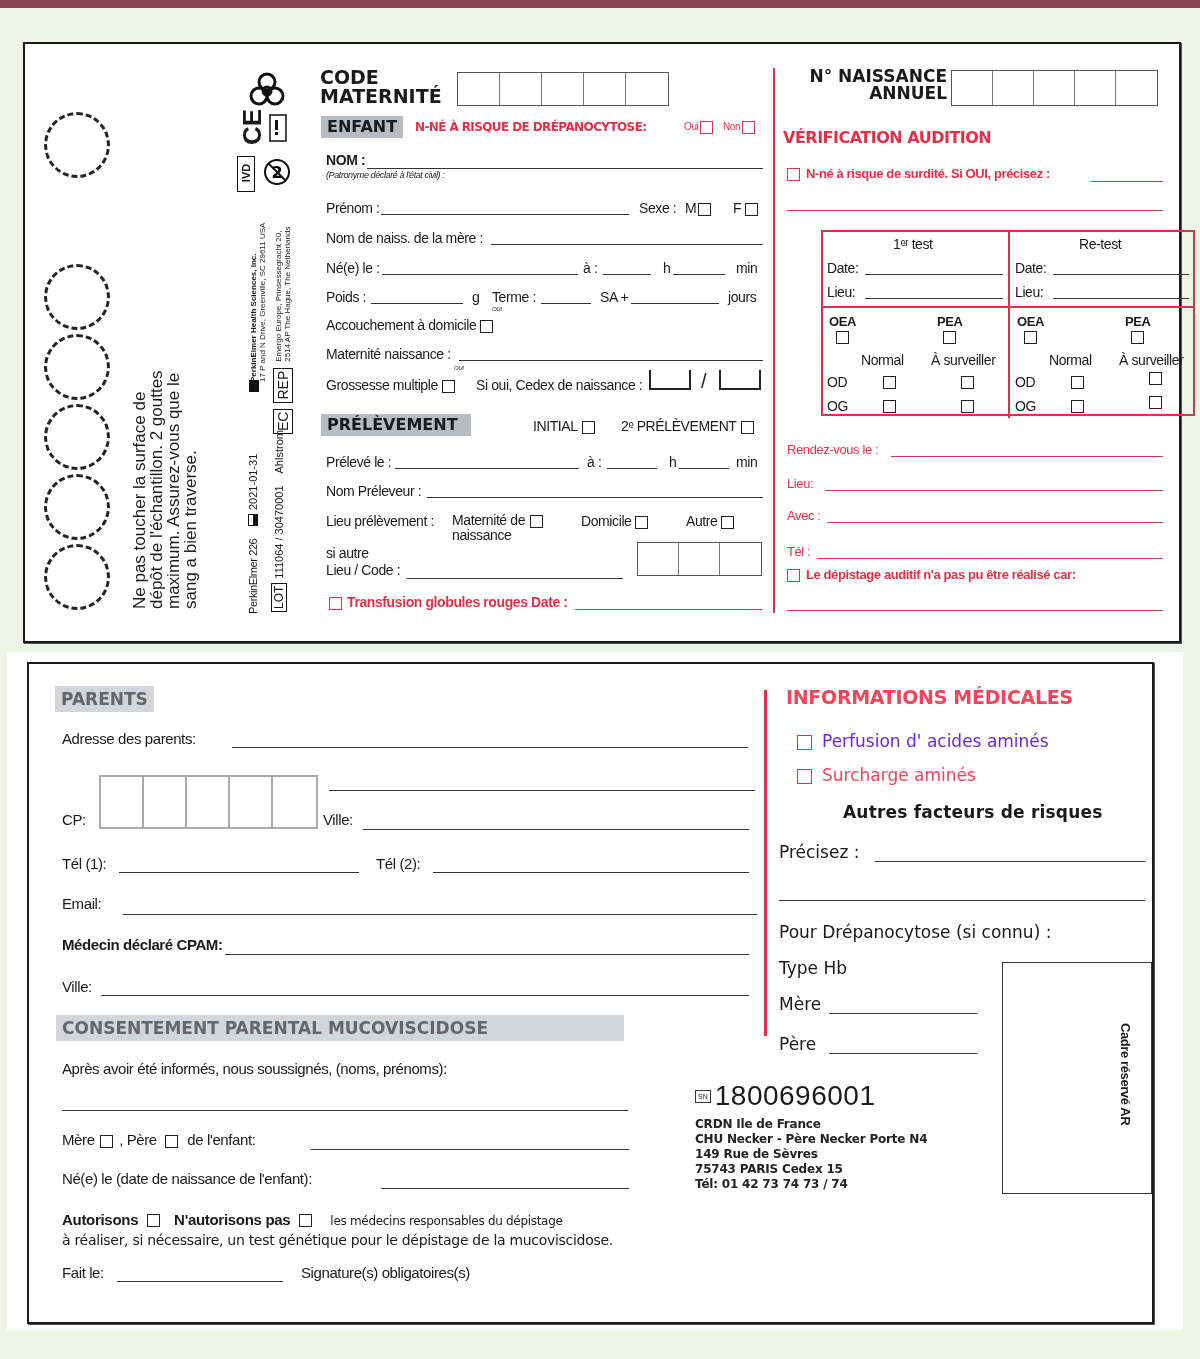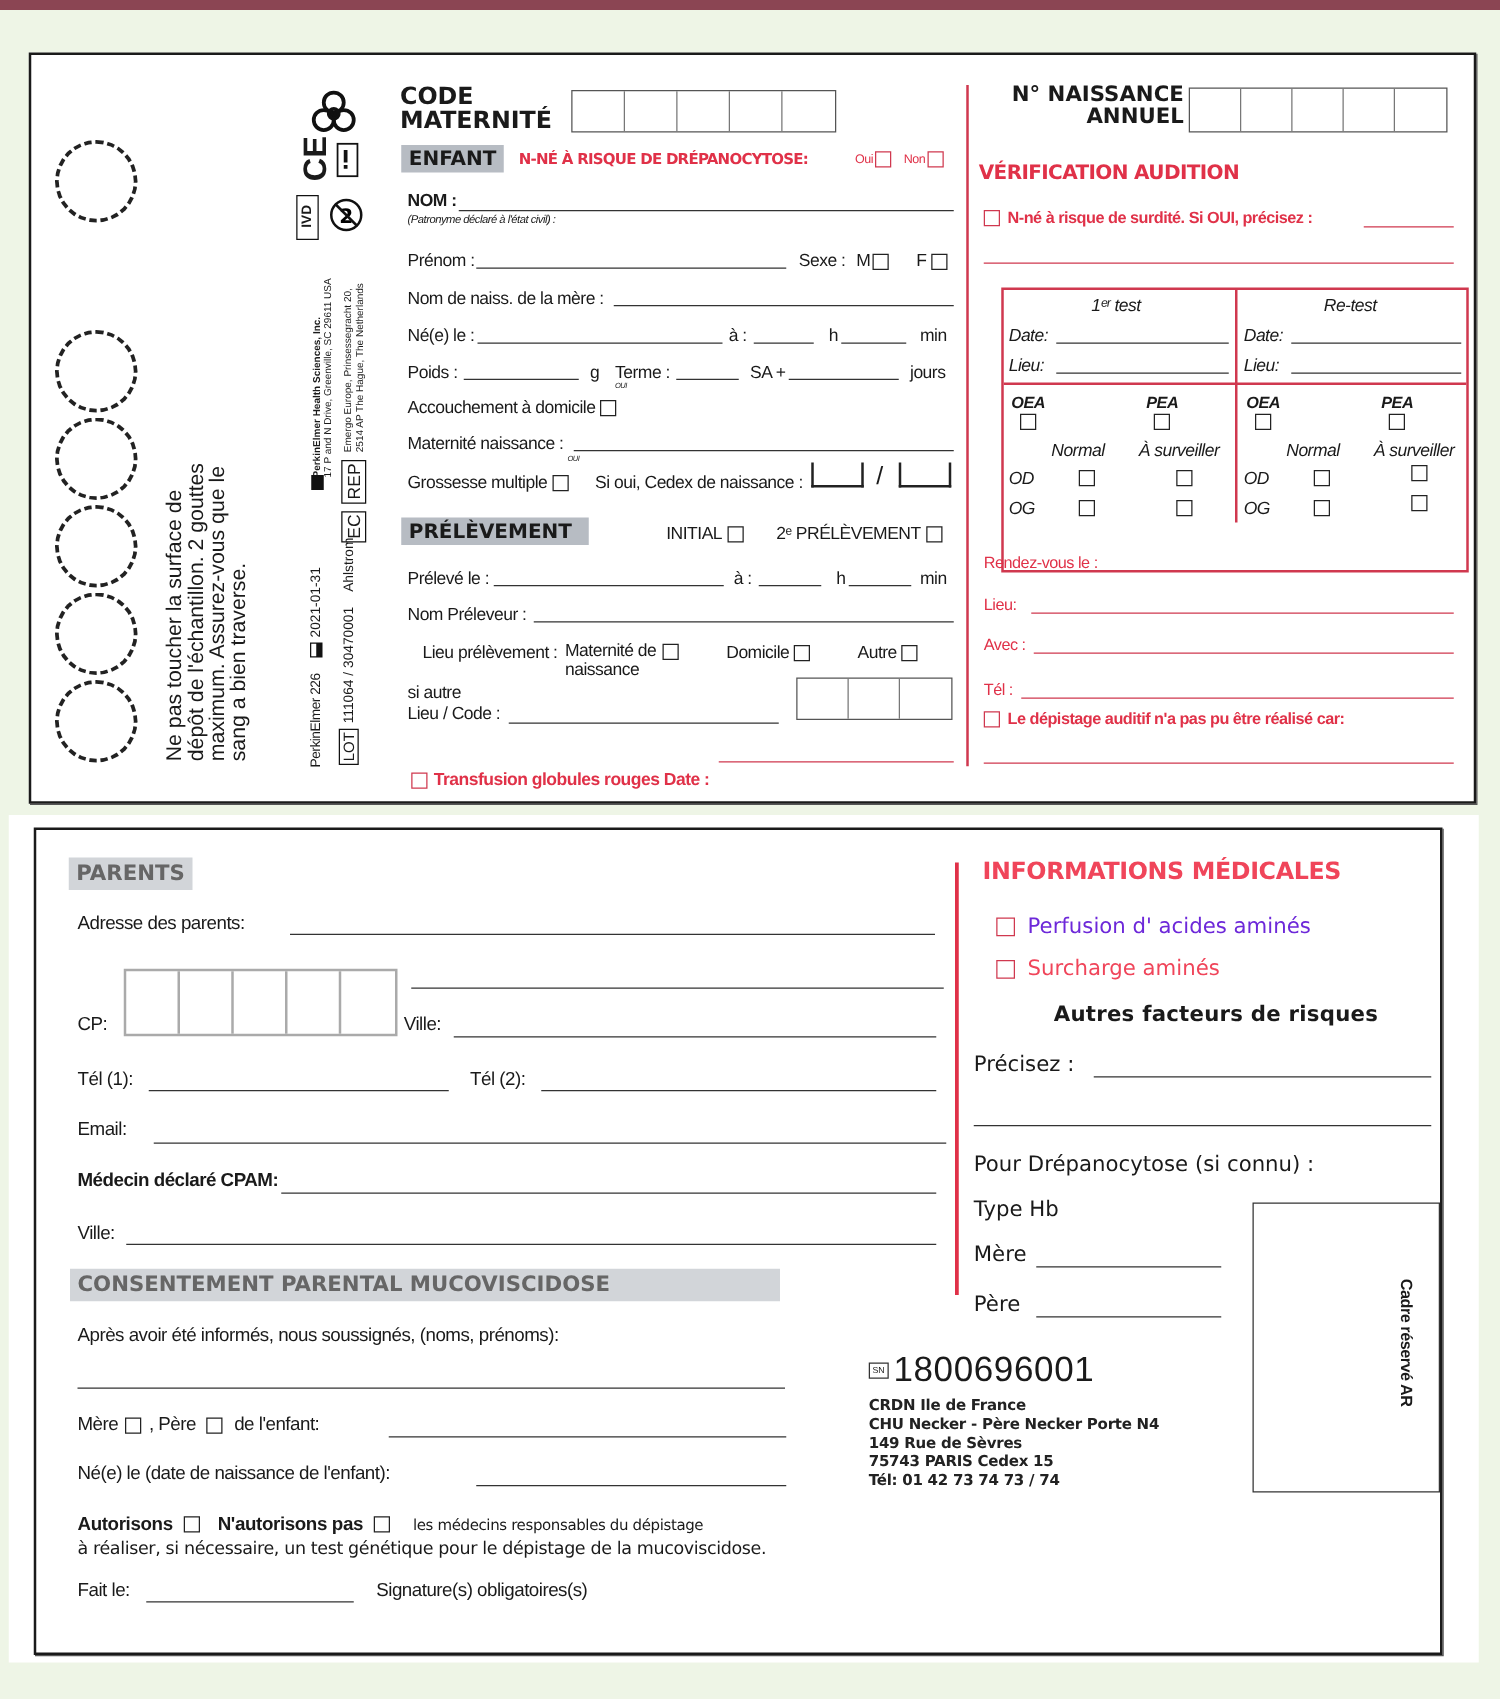--- a/index.html
+++ b/index.html
@@ -165,40 +165,40 @@
   <div class="line" style="left:370px; top:424px; width:184px;"></div>
   <div class="abs txt" style="left:562px; top:410px;">à :</div>
   <div class="line" style="left:582px; top:424px; width:50px;"></div>
   <div class="abs txt" style="left:644px; top:410px;">h</div>
   <div class="line" style="left:654px; top:424px; width:50px;"></div>
   <div class="abs txt" style="left:711px; top:410px;">min</div>
 
   <div class="abs txt" style="left:301px; top:439px;">Nom Préleveur :</div>
   <div class="line" style="left:402px; top:453px; width:336px;"></div>
 
-  <div class="abs txt" style="left:313px; top:469px;">Lieu prélèvement :</div>
+  <div class="abs txt" style="left:301px; top:469px;">Lieu prélèvement :</div>
   <div class="abs txt" style="left:427px; top:469px; line-height:15px;">
     <div><span>Maternité de</span><span class="cb" style="margin-left:5px;"></span></div>
     <div>naissance</div>
   </div>
   <div class="abs txt" style="left:556px; top:469px;"><span>Domicile</span><span class="cb" style="margin-left:4px;"></span></div>
   <div class="abs txt" style="left:661px; top:469px;"><span>Autre</span><span class="cb" style="margin-left:4px;"></span></div>
 
   <div class="abs txt" style="left:301px; top:501px; line-height:17px;">
     <div>si autre</div>
     <div>Lieu / Code :</div>
   </div>
   <div class="line" style="left:382px; top:534px; width:216px;"></div>
   <div class="boxrow" style="left:612px; top:498px; height:34px;">
     <div style="width:41px;"></div>
       <div style="width:41px;"></div>
       <div style="width:41px;"></div>
   </div>
 
-  <div class="abs txt red bold" style="left:304px; top:571px;"><span class="cb red" style="margin-right:5px;"></span><span>Transfusion globules rouges Date :</span></div>
+  <div class="abs txt red bold" style="left:304px; top:550px;"><span class="cb red" style="margin-right:5px;"></span><span>Transfusion globules rouges Date :</span></div>
   <div class="rline" style="left:550px; top:565px; width:188px;"></div>
 
   <div class="abs" style="left:748px; top:24px; width:2px; height:545px; background:#d0384f;"></div>
 
   <div class="abs" style="left:760px; top:24px; font-family:'DejaVu Sans',sans-serif; font-weight:900; font-size:17px; line-height:17px; text-align:right; width:162px;">
     <div>N° NAISSANCE</div>
     <div>ANNUEL</div>
   </div>
   <div class="boxrow" style="left:926px; top:26px; height:36px;">
     <div style="width:41px;"></div>
@@ -206,21 +206,21 @@
       <div style="width:41px;"></div>
       <div style="width:41px;"></div>
       <div style="width:41px;"></div>
   </div>
 
   <div class="abs red" style="left:758px; top:84px; font-family:'DejaVu Sans',sans-serif; font-weight:900; font-size:16px; letter-spacing:-0.5px;">VÉRIFICATION AUDITION</div>
   <div class="abs txt red bold" style="left:762px; top:122px; font-size:13px;"><span class="cb red" style="margin-right:6px;"></span><span>N-né à risque de surdité. Si OUI, précisez :</span></div>
   <div class="rline" style="left:1066px; top:137px; width:72px;"></div>
   <div class="rline" style="left:762px; top:166px; width:376px;"></div>
 
-  <div class="redbox" style="left:776px; top:186px; width:374px; height:228px;font-style:italic;">
+  <div class="redbox" style="left:796px; top:186px; width:374px; height:186px;">
     <div class="abs" style="left:185px; top:0; width:2px; height:186px; background:#d0384f;"></div>
     <div class="abs" style="left:0; top:74px; width:370px; height:2px; background:#d0384f;"></div>
 
     <div class="abs txt" style="left:70px; top:4px;">1ᵉʳ test</div>
     <div class="abs txt" style="left:4px; top:28px;">Date:</div>
     <div class="line" style="left:42px; top:42px; width:138px;"></div>
     <div class="abs txt" style="left:4px; top:52px;">Lieu:</div>
     <div class="line" style="left:42px; top:66px; width:138px;"></div>
 
     <div class="abs txt" style="left:256px; top:4px;">Re-test</div>

